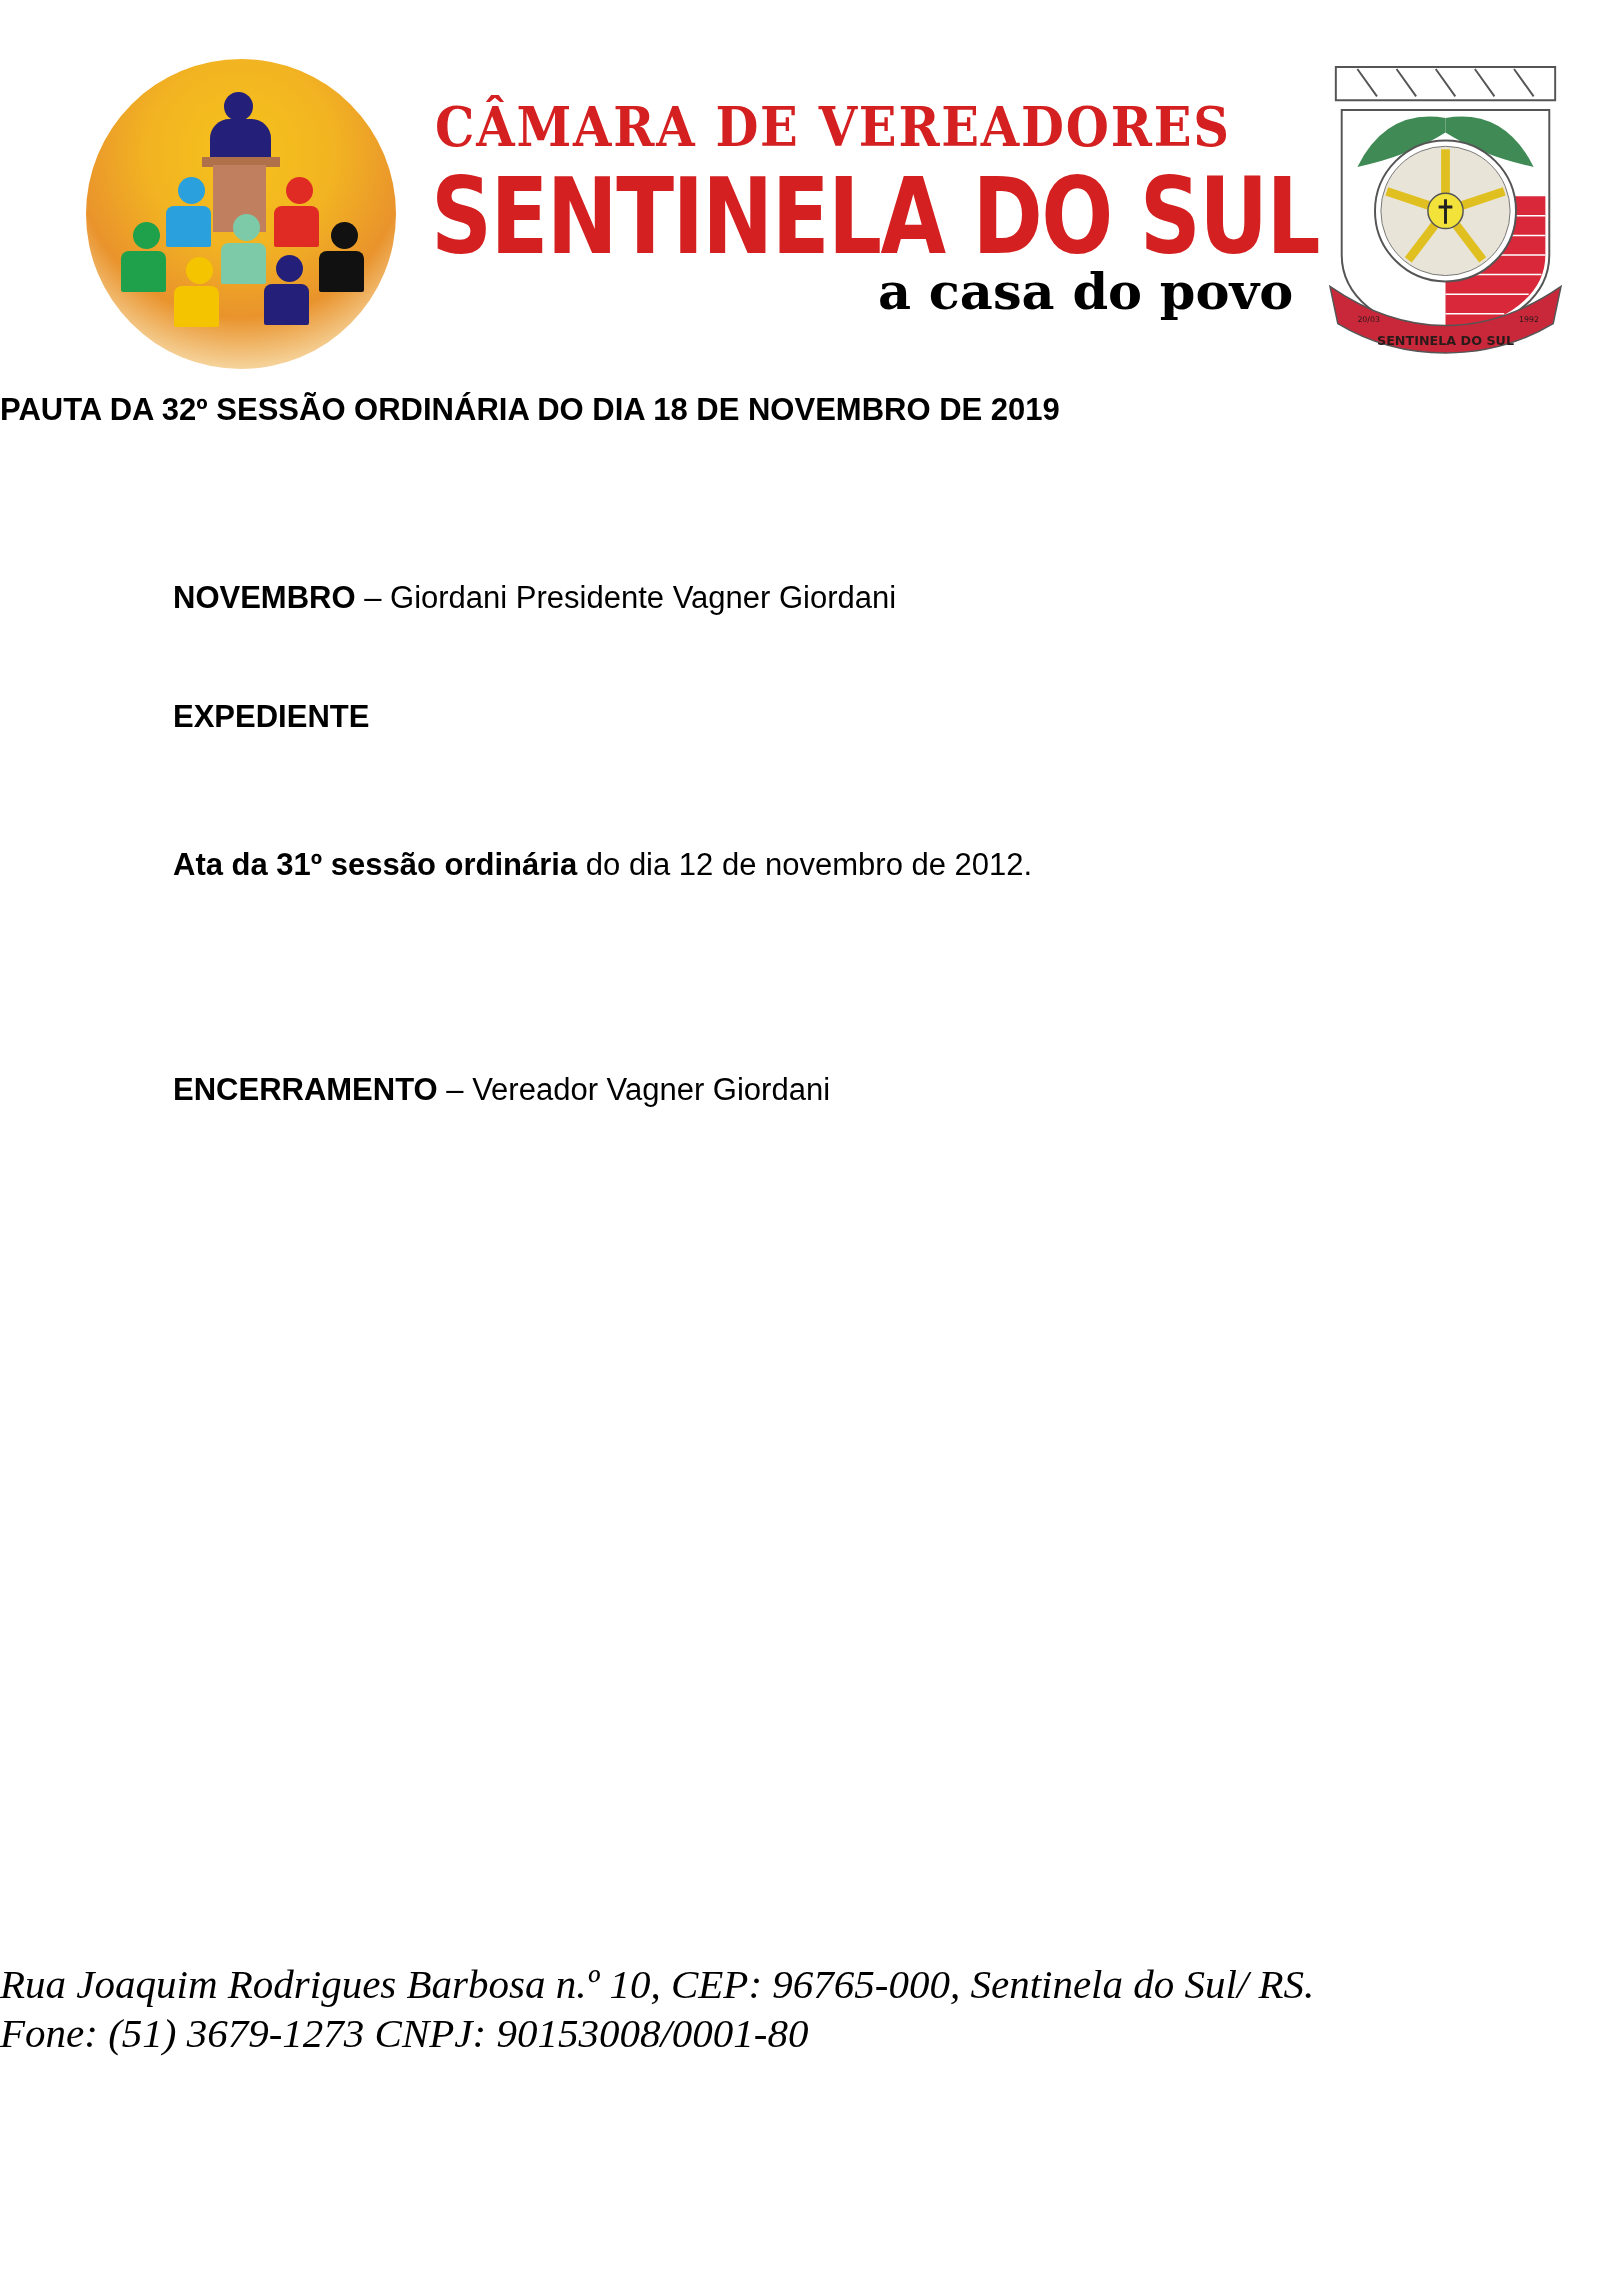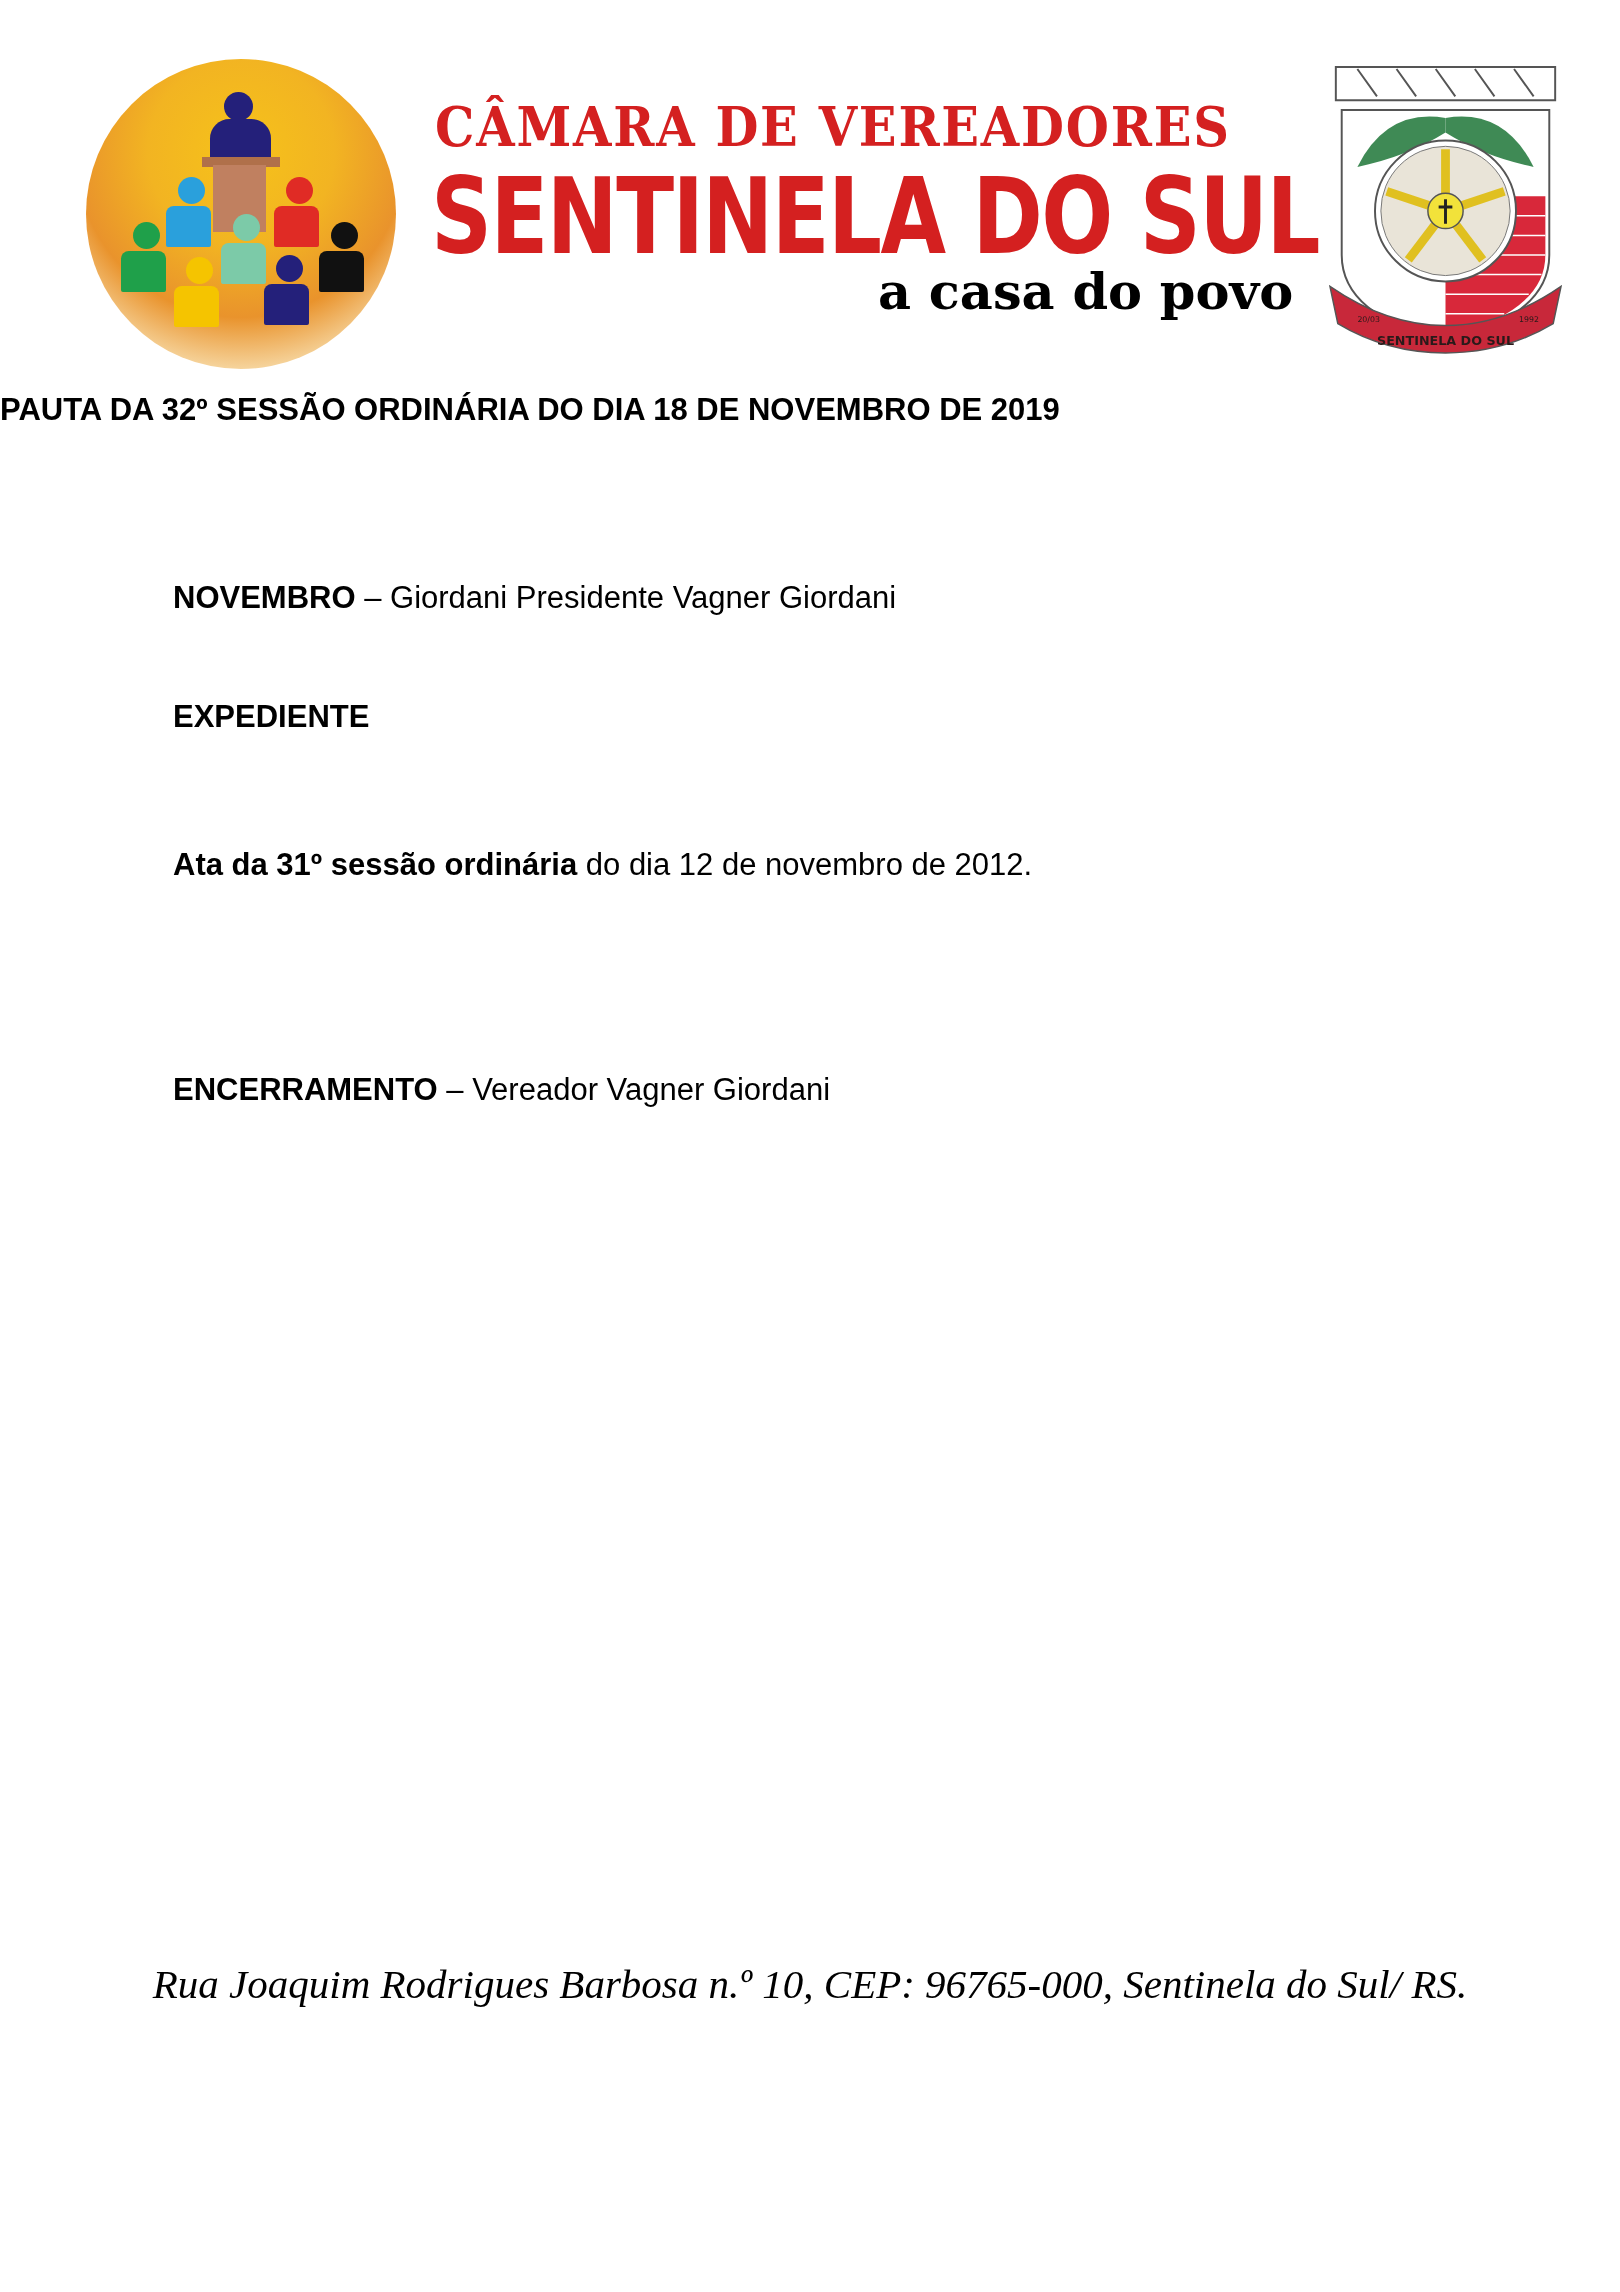--- a/index.html
+++ b/index.html
@@ -40,21 +40,21 @@
       font-weight: bold; font-size: 31px; letter-spacing: 0px; white-space: nowrap;
     }
     .para { position: absolute; left: 173px; font-size: 31px; white-space: nowrap; }
     .para b { font-weight: bold; }
     .p-abertura { top: 580px; }
     .p-expediente { top: 699px; }
     .p-ata { top: 847px; }
     .p-encerramento { top: 1072px; }
 
     
-    .footer { position: absolute; left: 0; top: 1960px; width: 1620px; text-align: center;
+    .footer { position: absolute; left: 0; top: 1960px; width: 1620px; 
               font-family: "Liberation Serif", serif; font-style: italic; font-size: 41px; line-height: 49px; }
     .footer div { white-space: nowrap; }
   </style>
 </head>
 <body>
 
 <div class="logo-left">
   <div class="logo-disc"></div>
 
   <div class="person" style="left:116px;top:33px;">
@@ -153,14 +153,15 @@
 <div class="para p-ata">
   <b>Ata da 31º sessão ordinária</b><span> do dia 12 de novembro de 2012.</span>
 </div>
 
 <div class="para p-encerramento">
   <b>ENCERRAMENTO</b><span> – </span><span>Vereador Vagner Giordani</span>
 </div>
 
 <div class="footer">
   <div>Rua Joaquim Rodrigues Barbosa n.º 10, CEP: 96765-000, Sentinela do Sul/ RS.</div>
+  <div>Fone: (51) 3679-1273 CNPJ: 90153008/0001-80</div>
 </div>
 
 
 </body></html>

